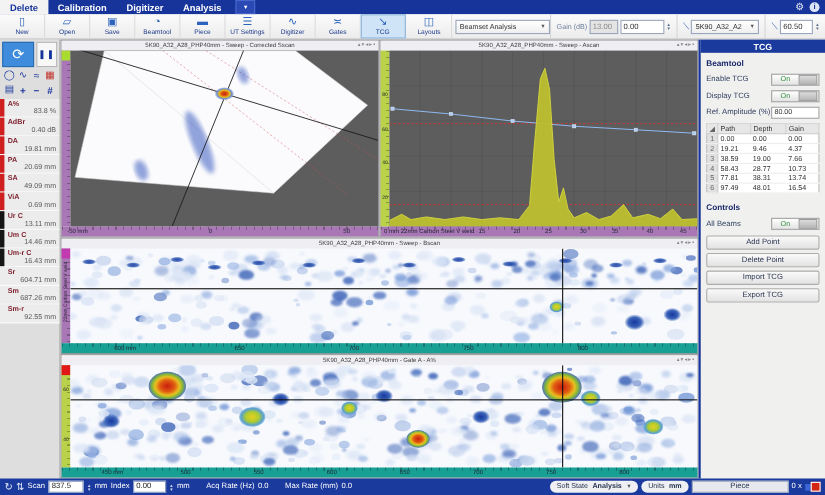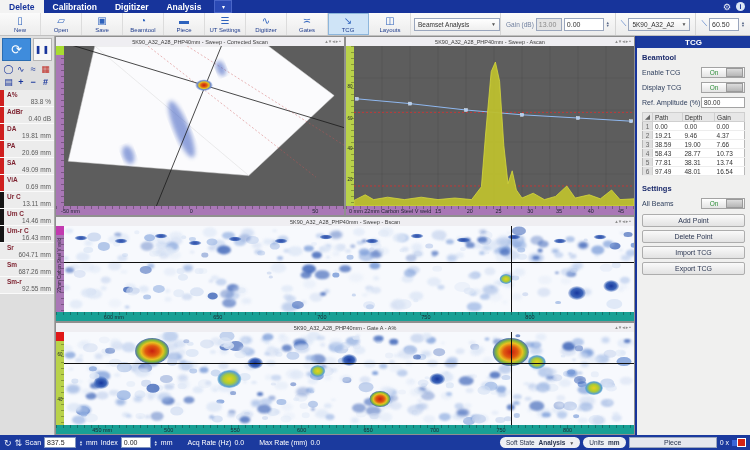--- a/index.html
+++ b/index.html
@@ -1252,21 +1252,21 @@
               <td>13.74</td>
             </tr>
             <tr>
               <td class="gut">6</td>
               <td>97.49</td>
               <td>48.01</td>
               <td>16.54</td>
             </tr>
           </tbody>
       </table>
-      <div class="section-title" style="margin-top:8px;">Settings</div>
+      <div class="section-title" style="margin-top:8px;">Controls</div>
       <div class="prop-row">
         <span>All Beams</span>
         <div class="toggle">
           <span class="toggle-text">On</span>
           <span class="toggle-knob"></span>
         </div>
       </div>
       <div id="tcg-buttons">
           <div class="panel-btn">Add Point</div>
           <div class="panel-btn">Delete Point</div>

